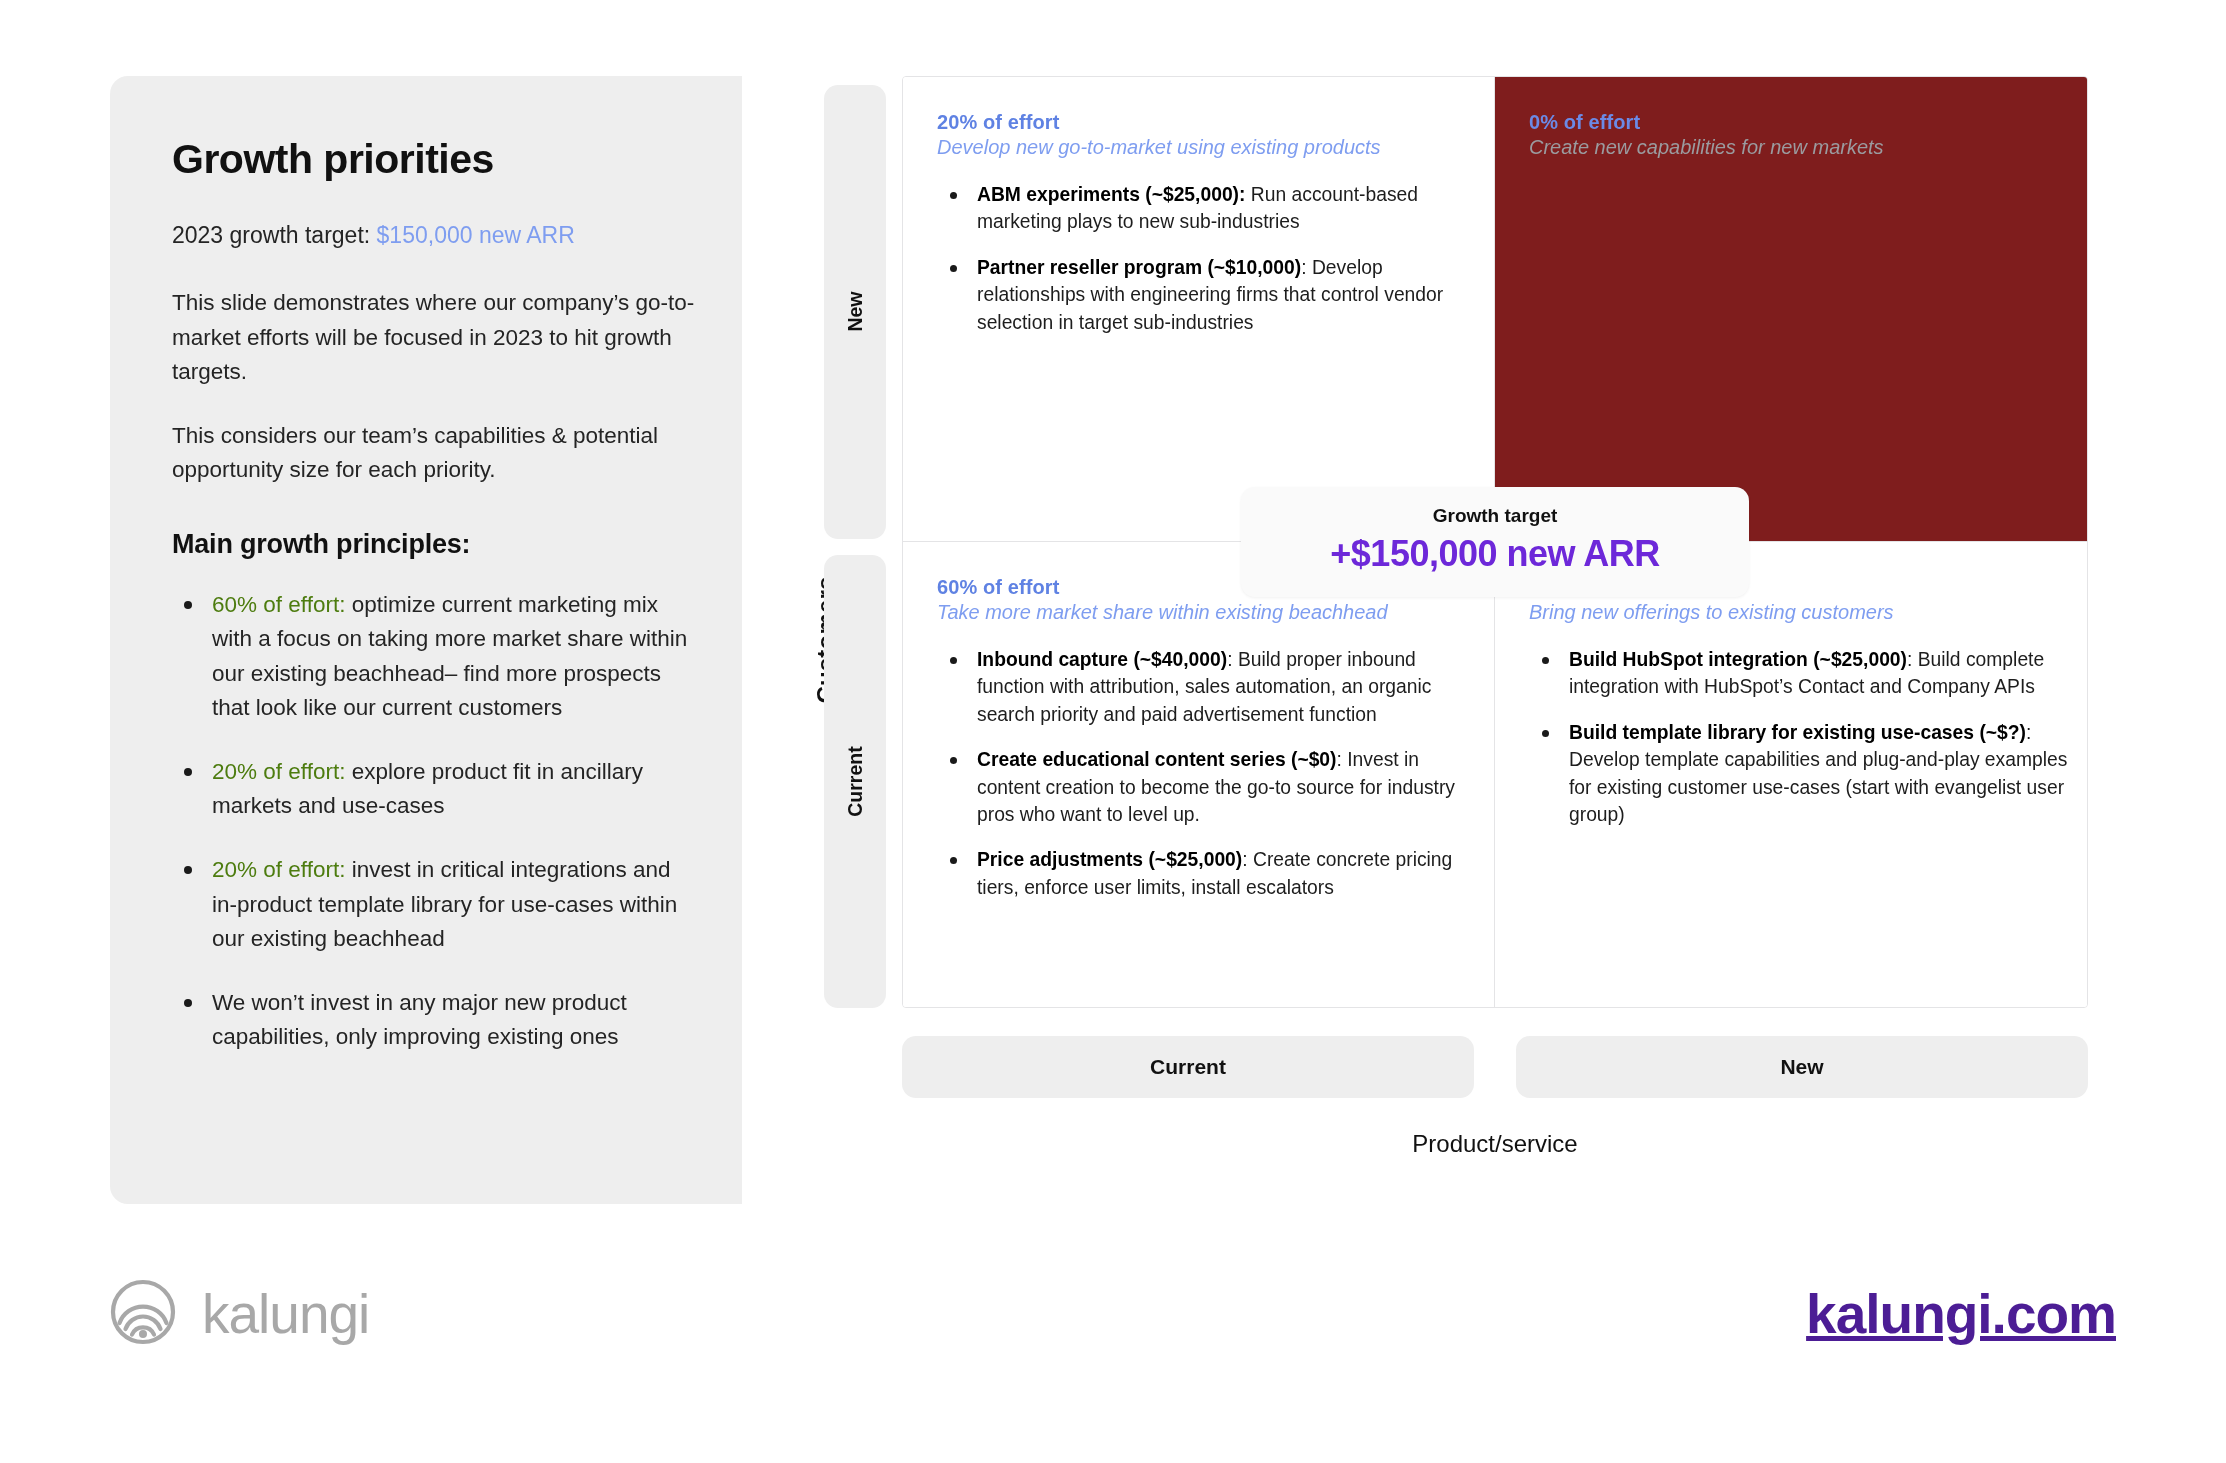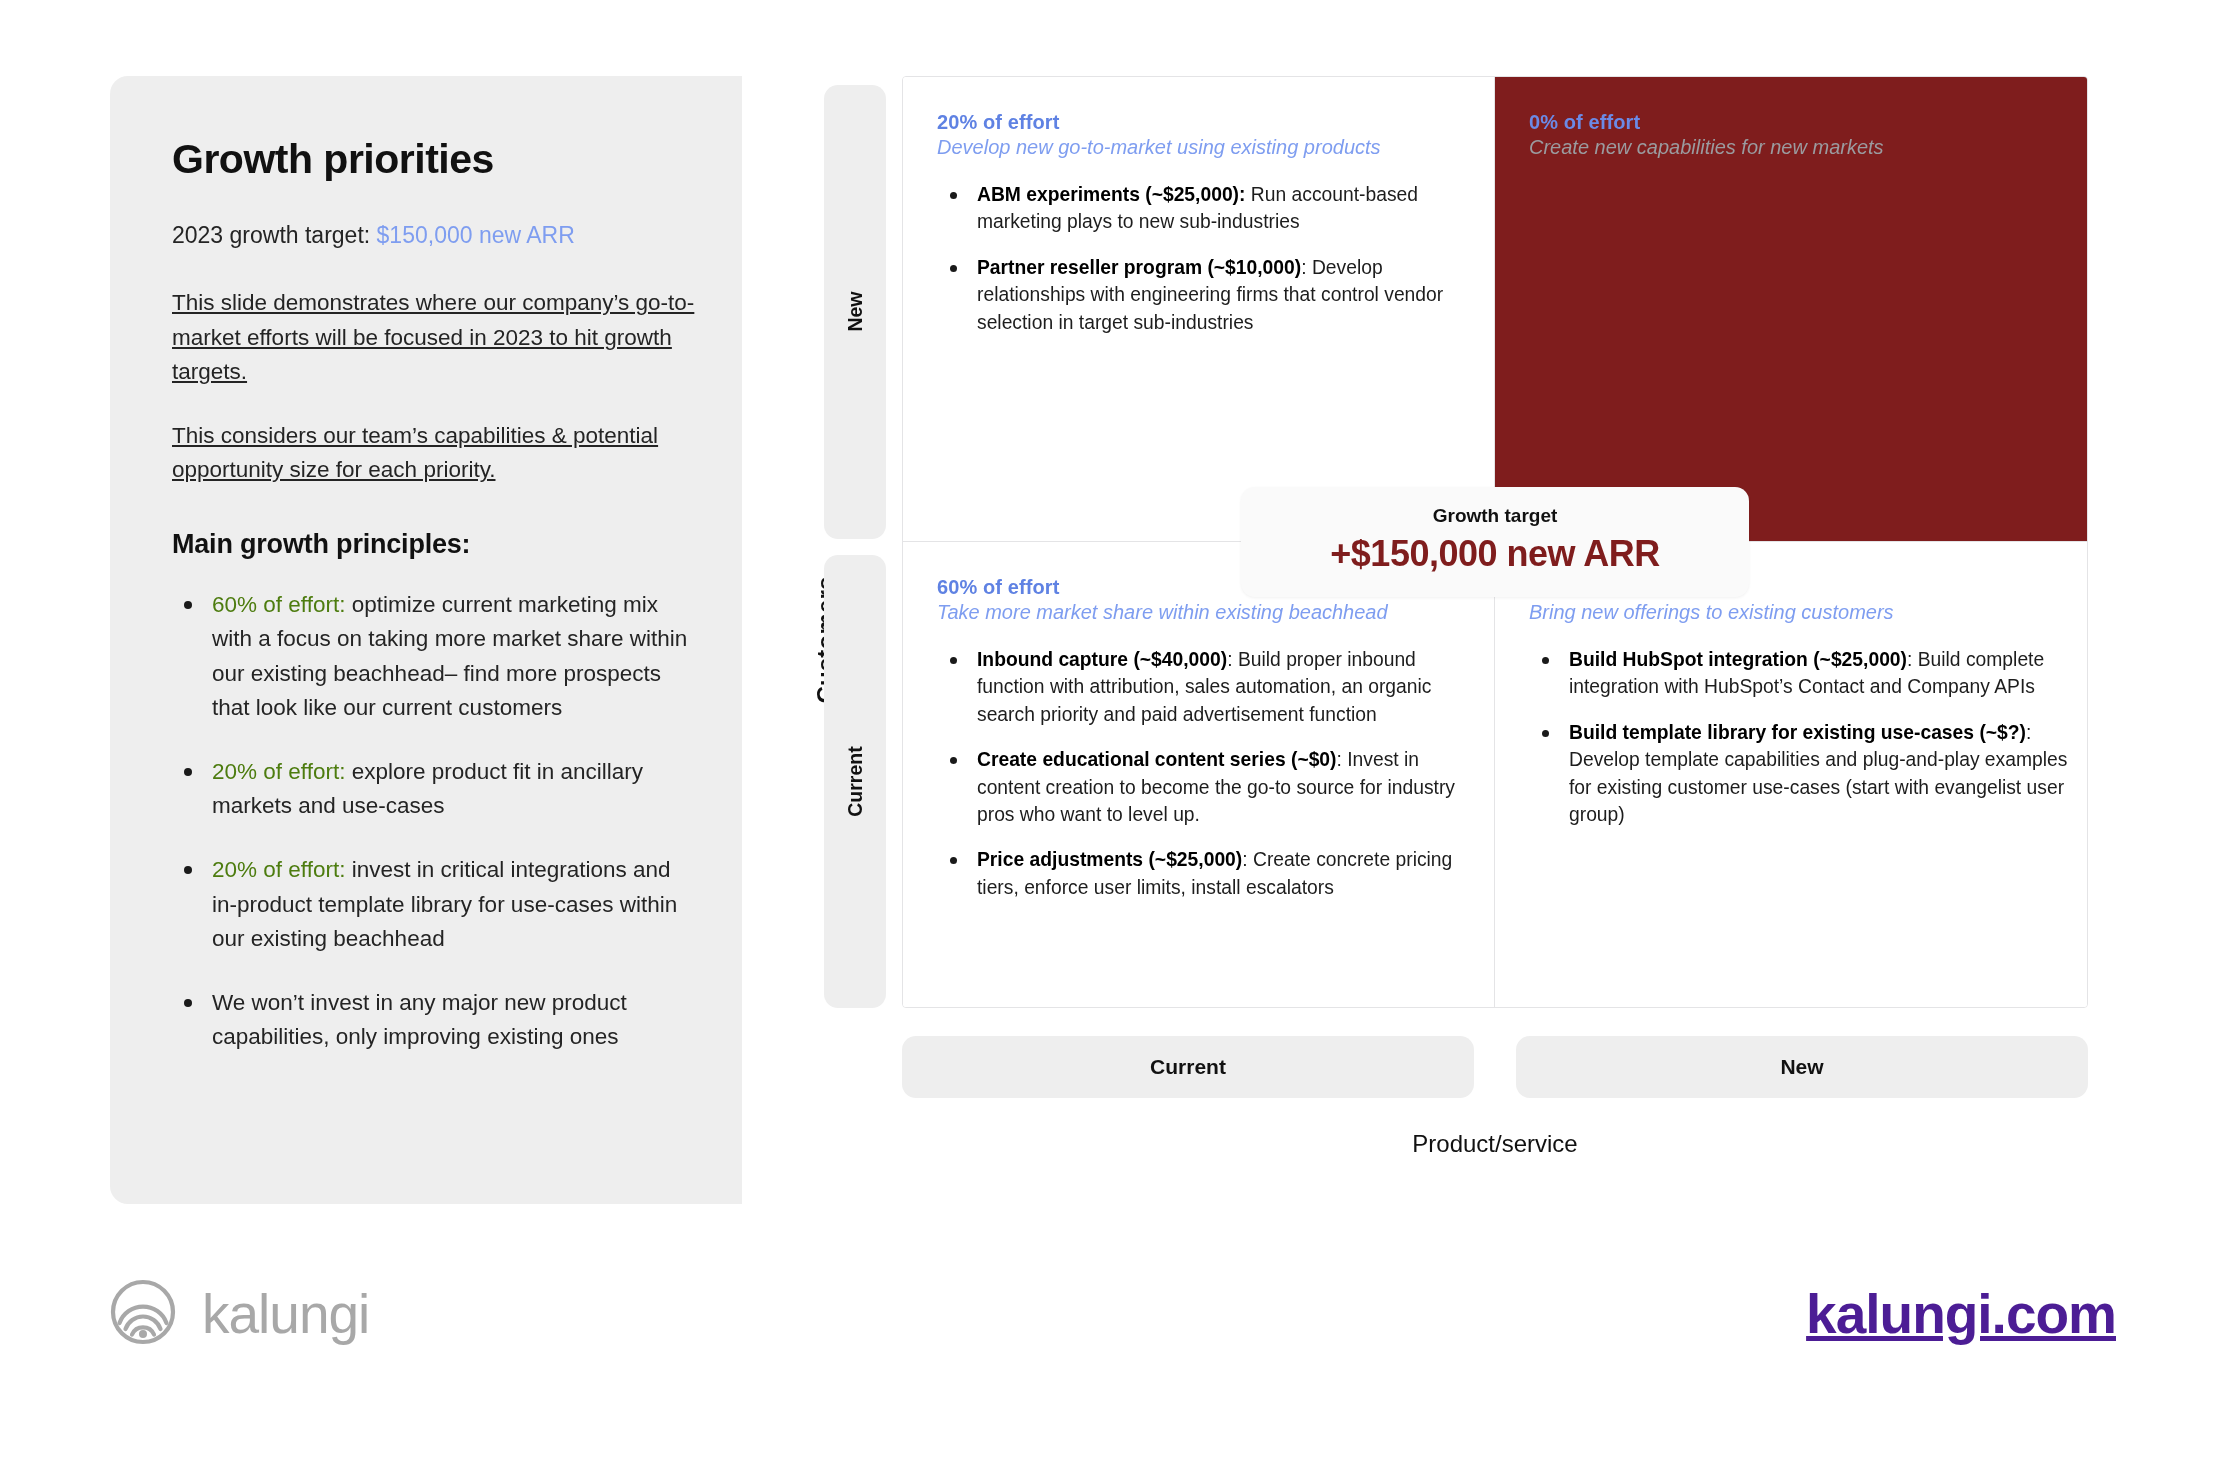--- a/index.html
+++ b/index.html
@@ -50,21 +50,20 @@
     margin: 0 0 34px 0;
     color: #242424;
   }
   .target-value { color: #7e9df0; }
 
   .para {
     font-size: 22.5px;
     line-height: 1.52;
     margin: 0 0 30px 0;
     color: #242424;
-    text-decoration: underline;
   }
   .principles-title {
     font-size: 27px;
     font-weight: bold;
     margin: 42px 0 28px 0;
     letter-spacing: -0.2px;
     color: #111111;
   }
   ul.principles {
     list-style: none;
@@ -221,21 +220,21 @@
   }
   .growth-badge-label {
     font-size: 19px;
     font-weight: bold;
     color: #111111;
     margin-bottom: 6px;
   }
   .growth-badge-value {
     font-size: 36px;
     font-weight: bold;
-    color: #7f1d1d;
+    color: #6d28d9;
     letter-spacing: -0.5px;
     white-space: nowrap;
   }
 
   
   .col-chips {
     position: absolute;
     left: 160px;
     right: 28px;
     bottom: 106px;

